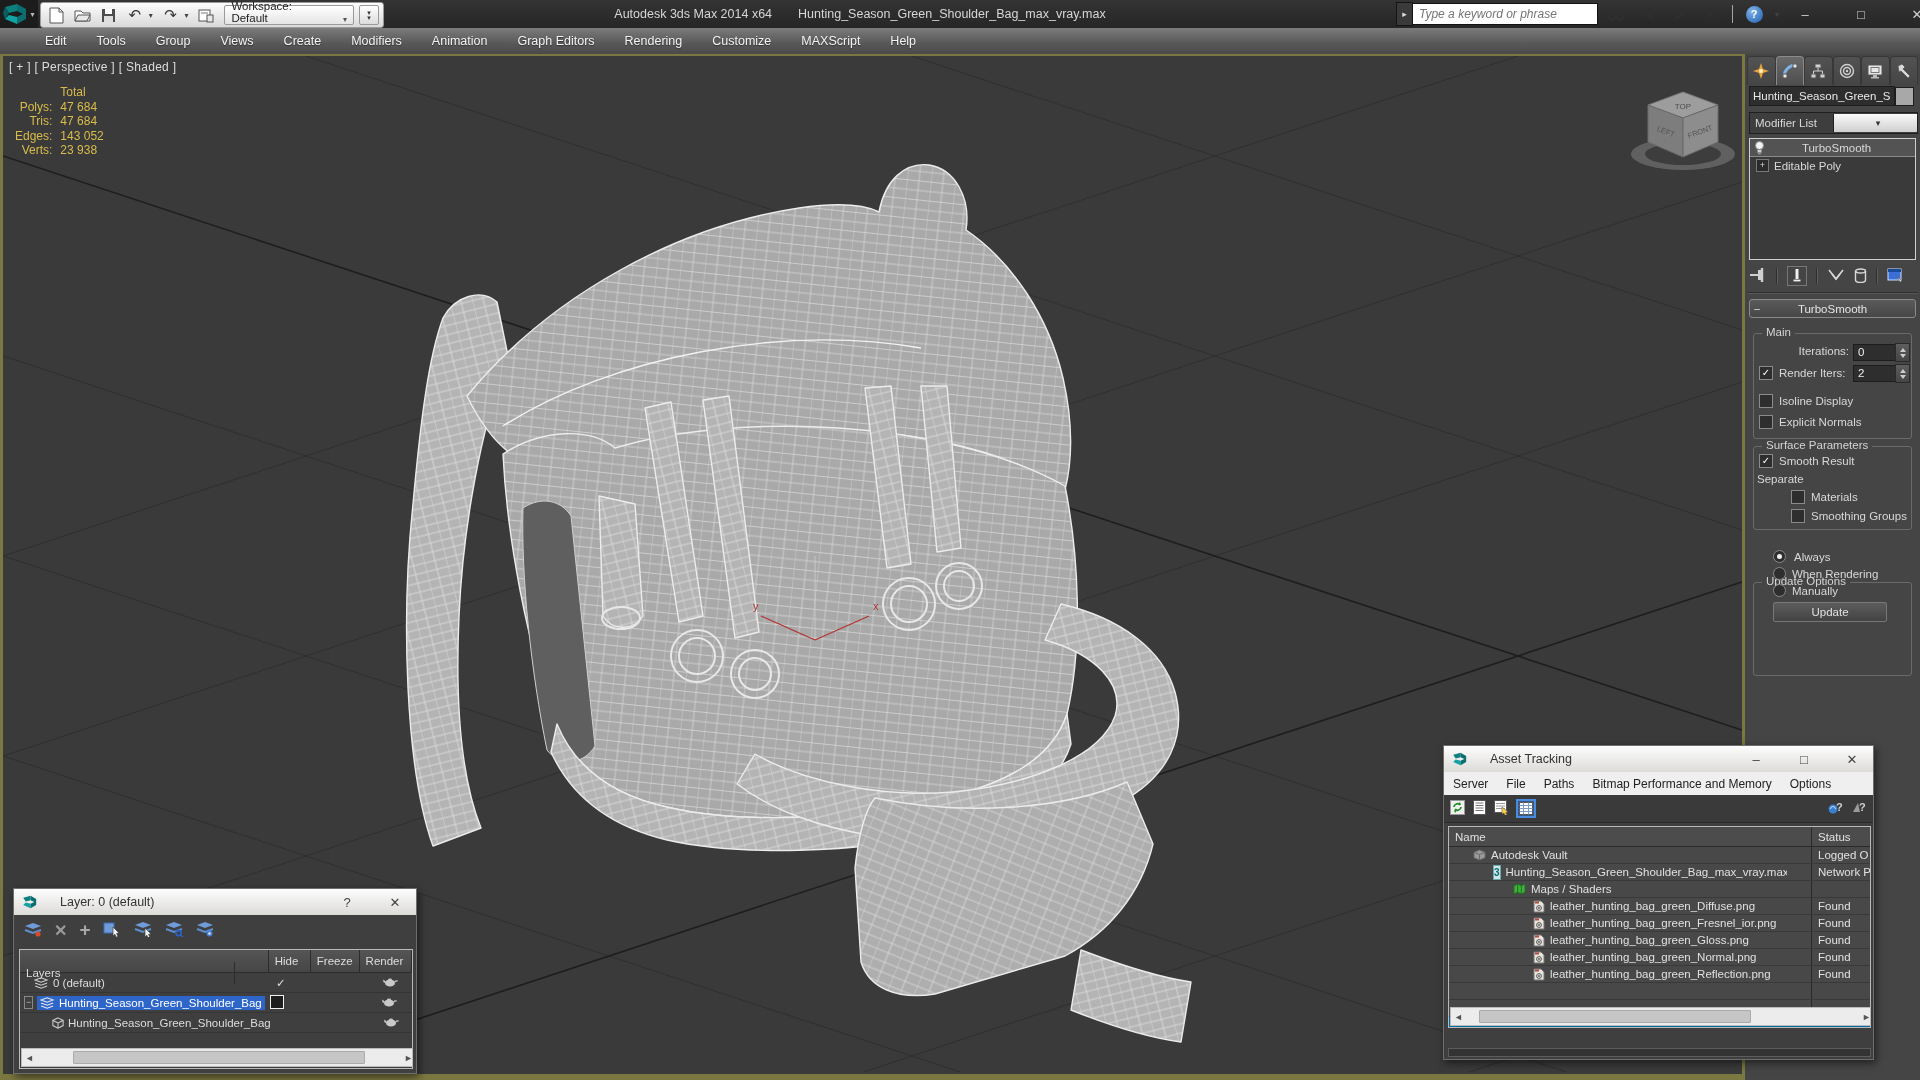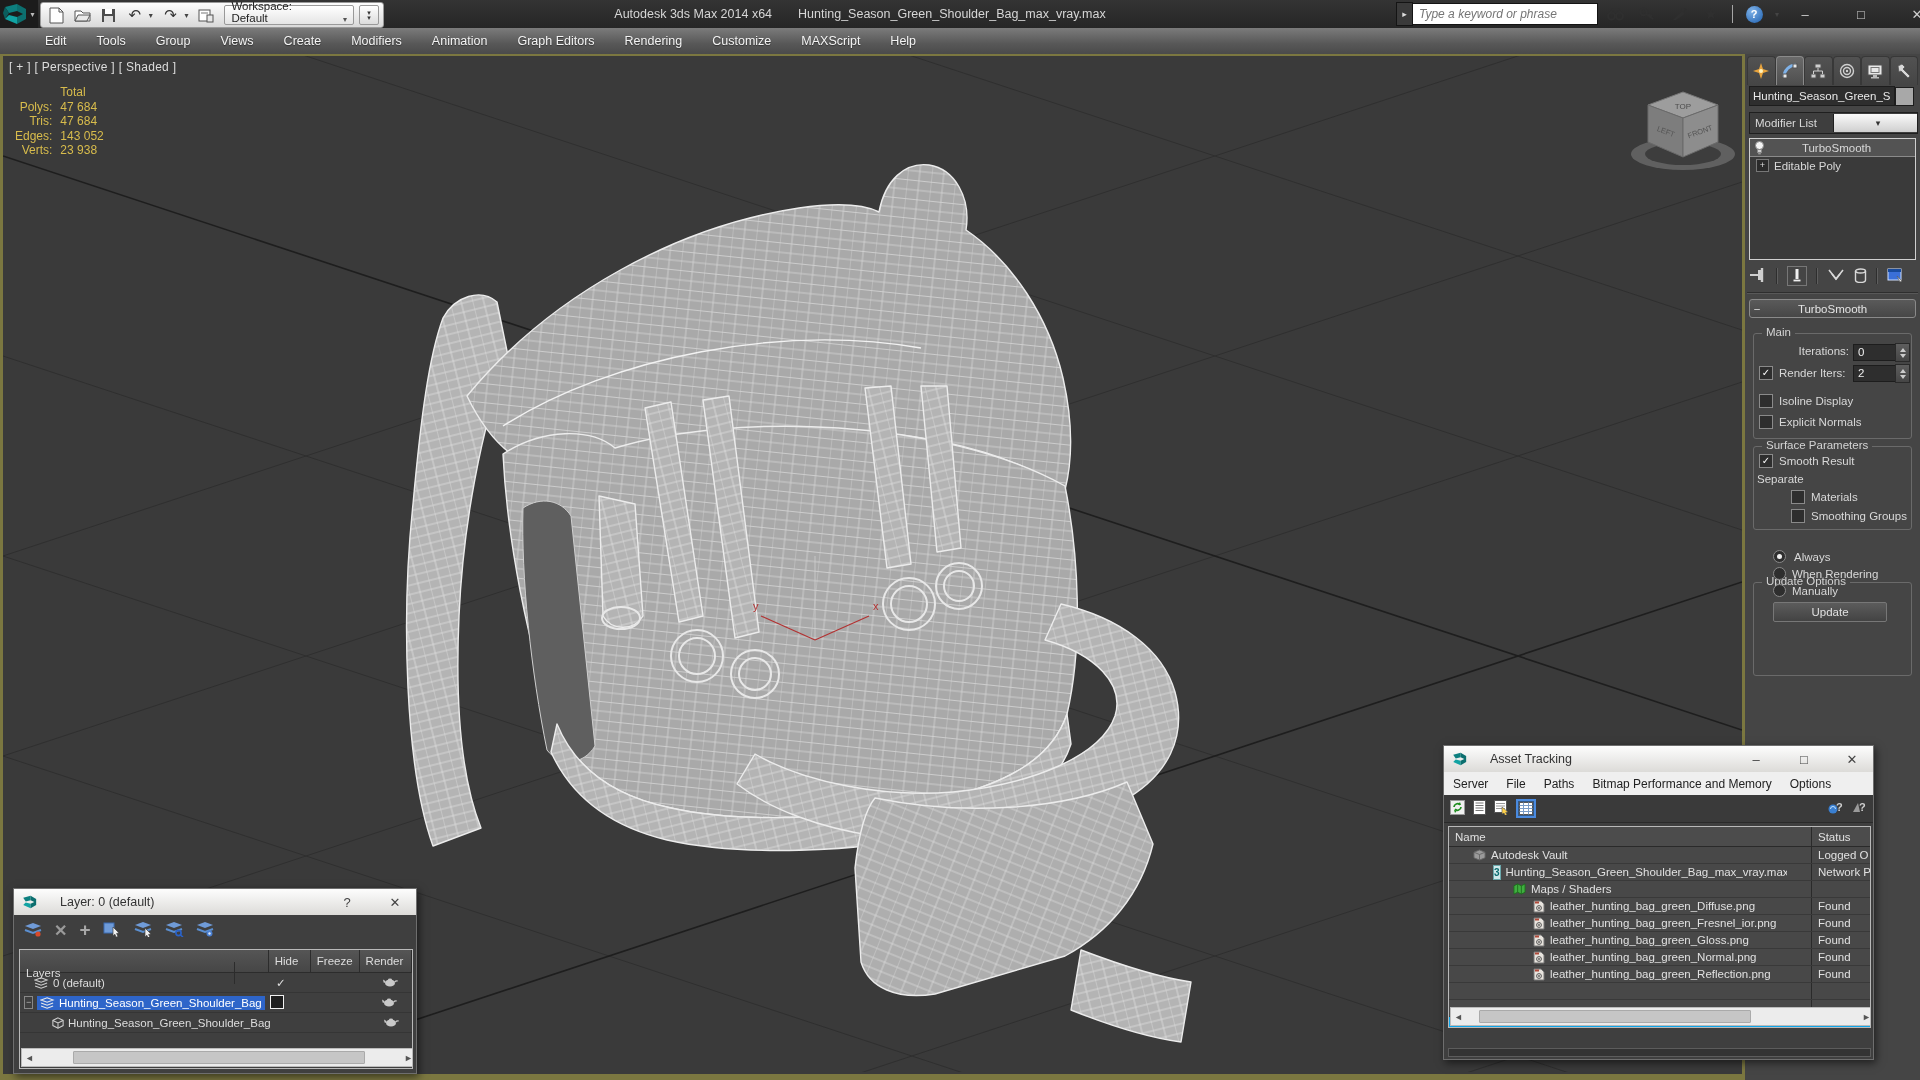--- a/index.html
+++ b/index.html
@@ -106,21 +106,21 @@
   .dash{width:13px;height:3px;background:#909090;border-radius:1px;margin:auto;}
   .hscroll{position:absolute;height:17px;background:#ececec;border:1px solid #bbb;display:flex;align-items:center;
            justify-content:space-between;color:#555;font-size:9px;padding:0 3px;}
   .hthumb{height:11px;background:#c6c6c6;border:1px solid #aaa;border-radius:1px;}
   
   #assetdlg{left:1443px;top:745px;width:429px;height:313px;background:#3f3f3f;font-size:11.5px;color:#e0e0e0;}
   #ast-menu{height:23px;background:#efefef;display:flex;align-items:center;color:#222;font-size:12px;}
   #ast-menu span{padding:0 9px;}
   #ast-tools{height:27px;background:#3a3a3a;display:flex;align-items:center;gap:8px;padding:0 6px;border-bottom:1px solid #2a2a2a;}
   .ast-sp{flex:1;}
-  #ast-table{position:absolute;left:4px;top:80px;width:421px;height:200px;border:1px solid #b9b9b9;overflow:hidden;background:#0ea5e9;}
+  #ast-table{position:absolute;left:4px;top:80px;width:421px;height:200px;border:1px solid #b9b9b9;overflow:hidden;background:#0369a1;}
   #ast-head{height:19px;display:flex;background:#4c4c4c;border-bottom:1px solid #2a2a2a;align-items:center;}
   .ast-row{height:16px;display:flex;align-items:center;border-bottom:1px solid #393939;background:#484848;white-space:nowrap;gap:24px;}
   .ast-name{flex:1;display:flex;align-items:center;gap:5px;overflow:hidden;}
   .ast-status{width:52px;border-left:1px solid #2a2a2a;padding-left:6px;height:100%;display:flex;align-items:center;}
   #ast-foot{position:absolute;left:4px;top:302px;width:421px;height:7px;background:#333;border:1px solid #5c5c5c;}
 </style>
 </head>
 <body>
 
 <div id="root">

